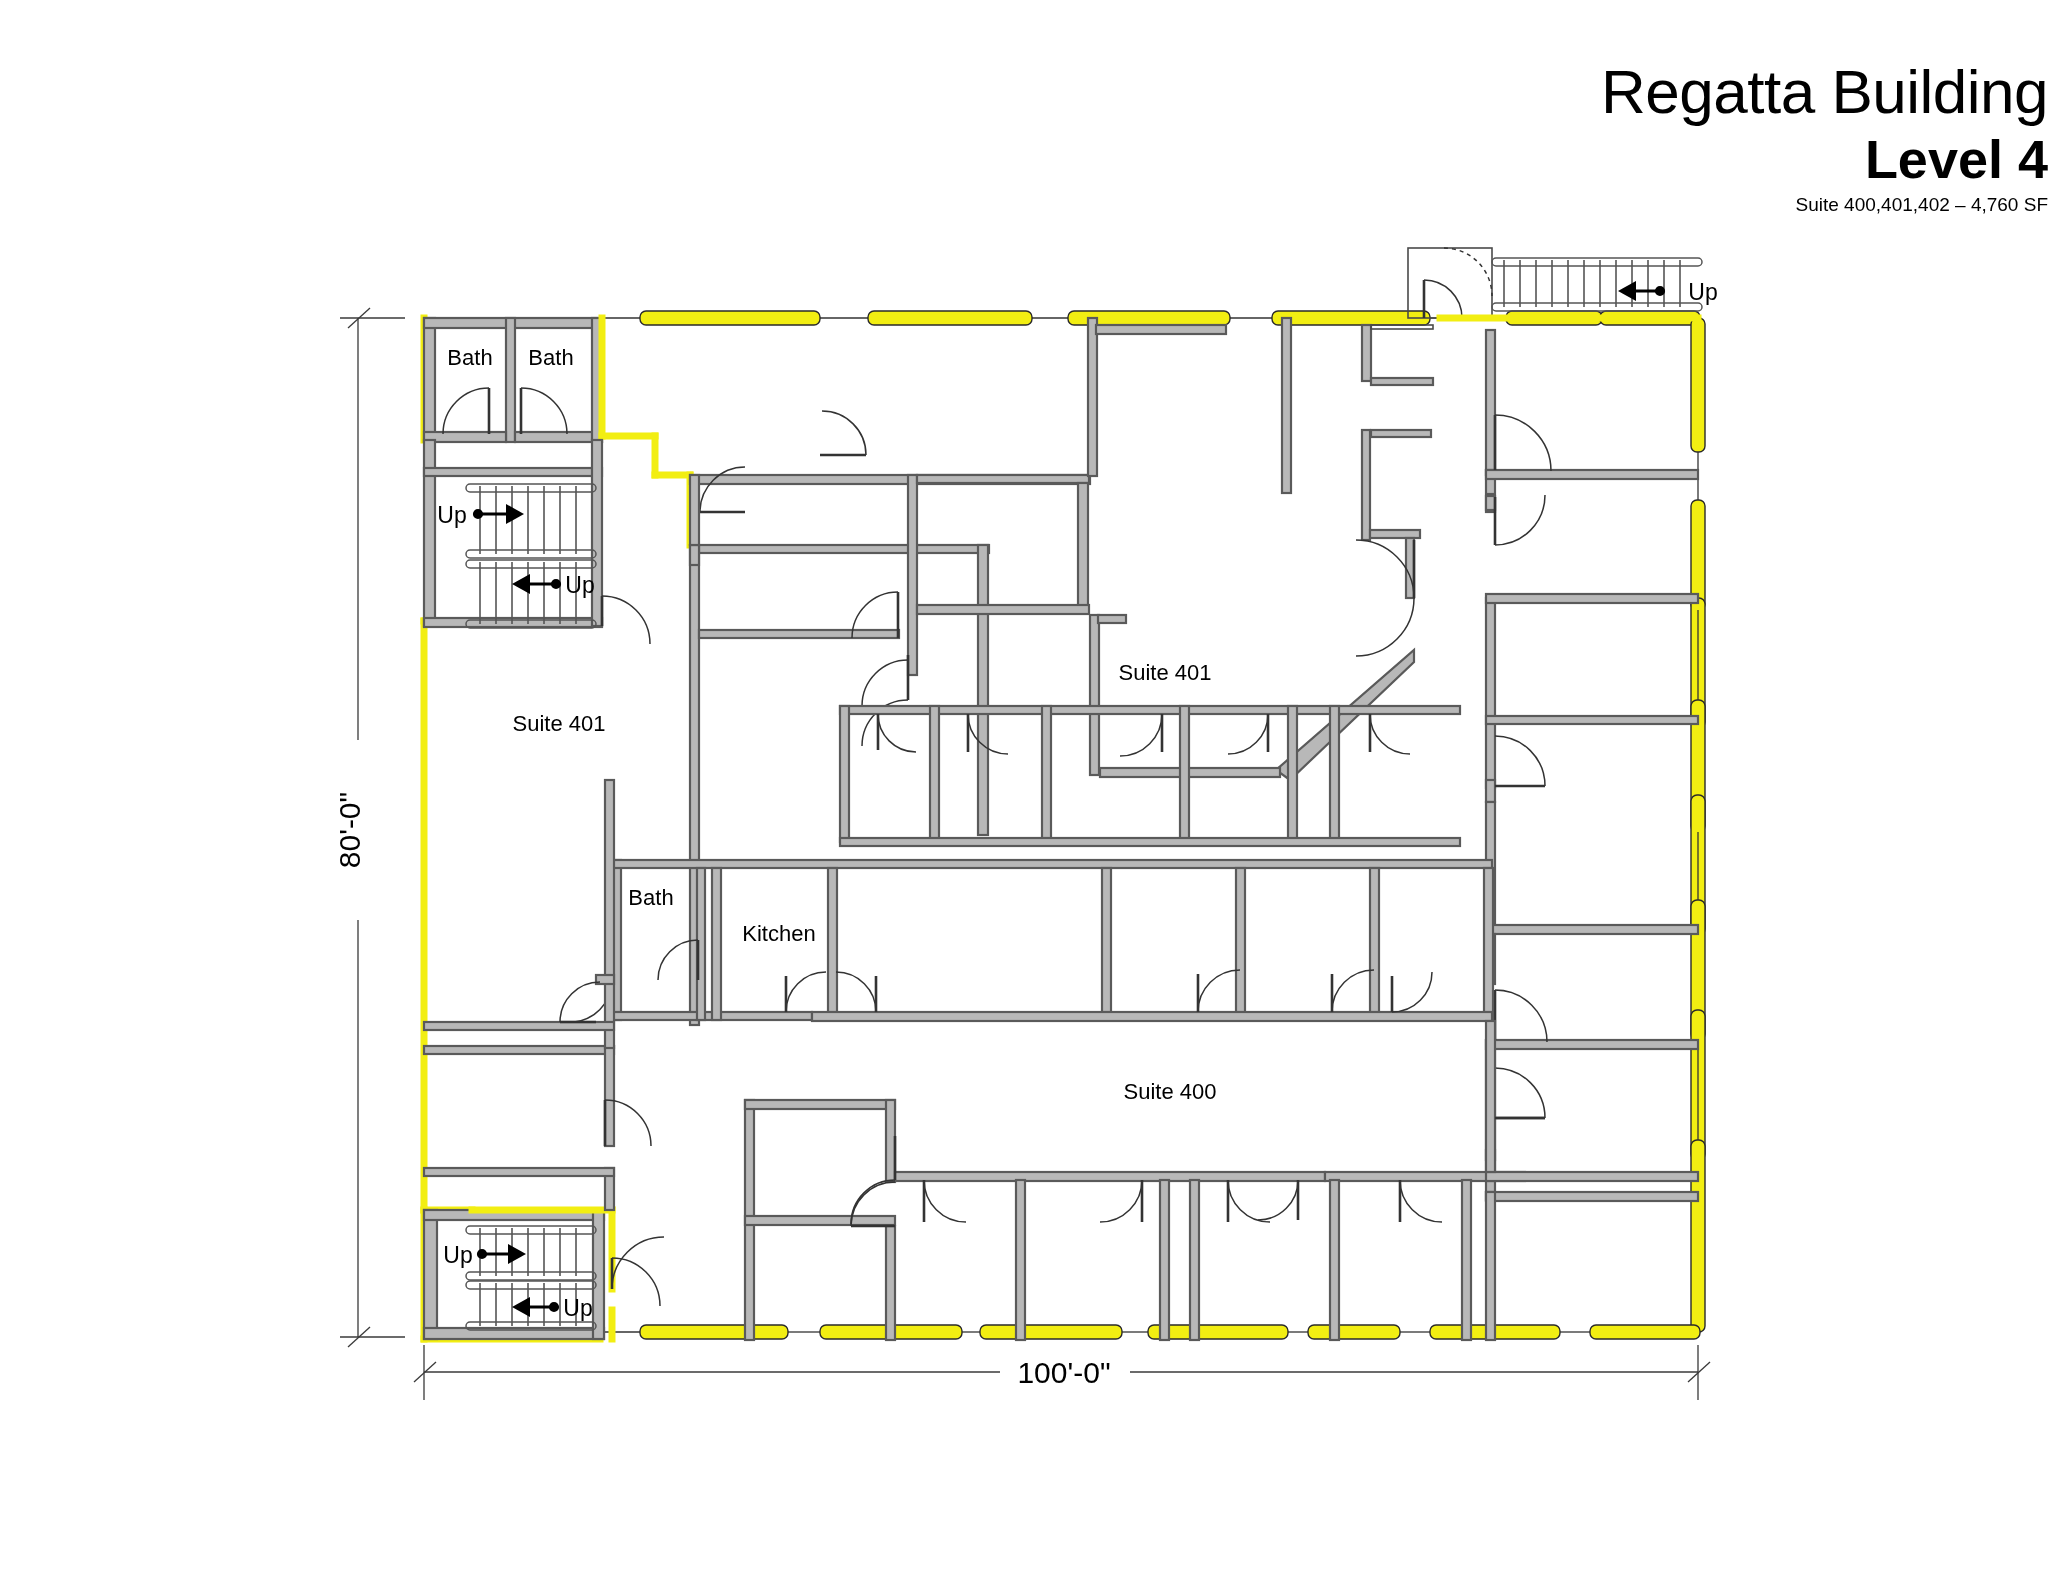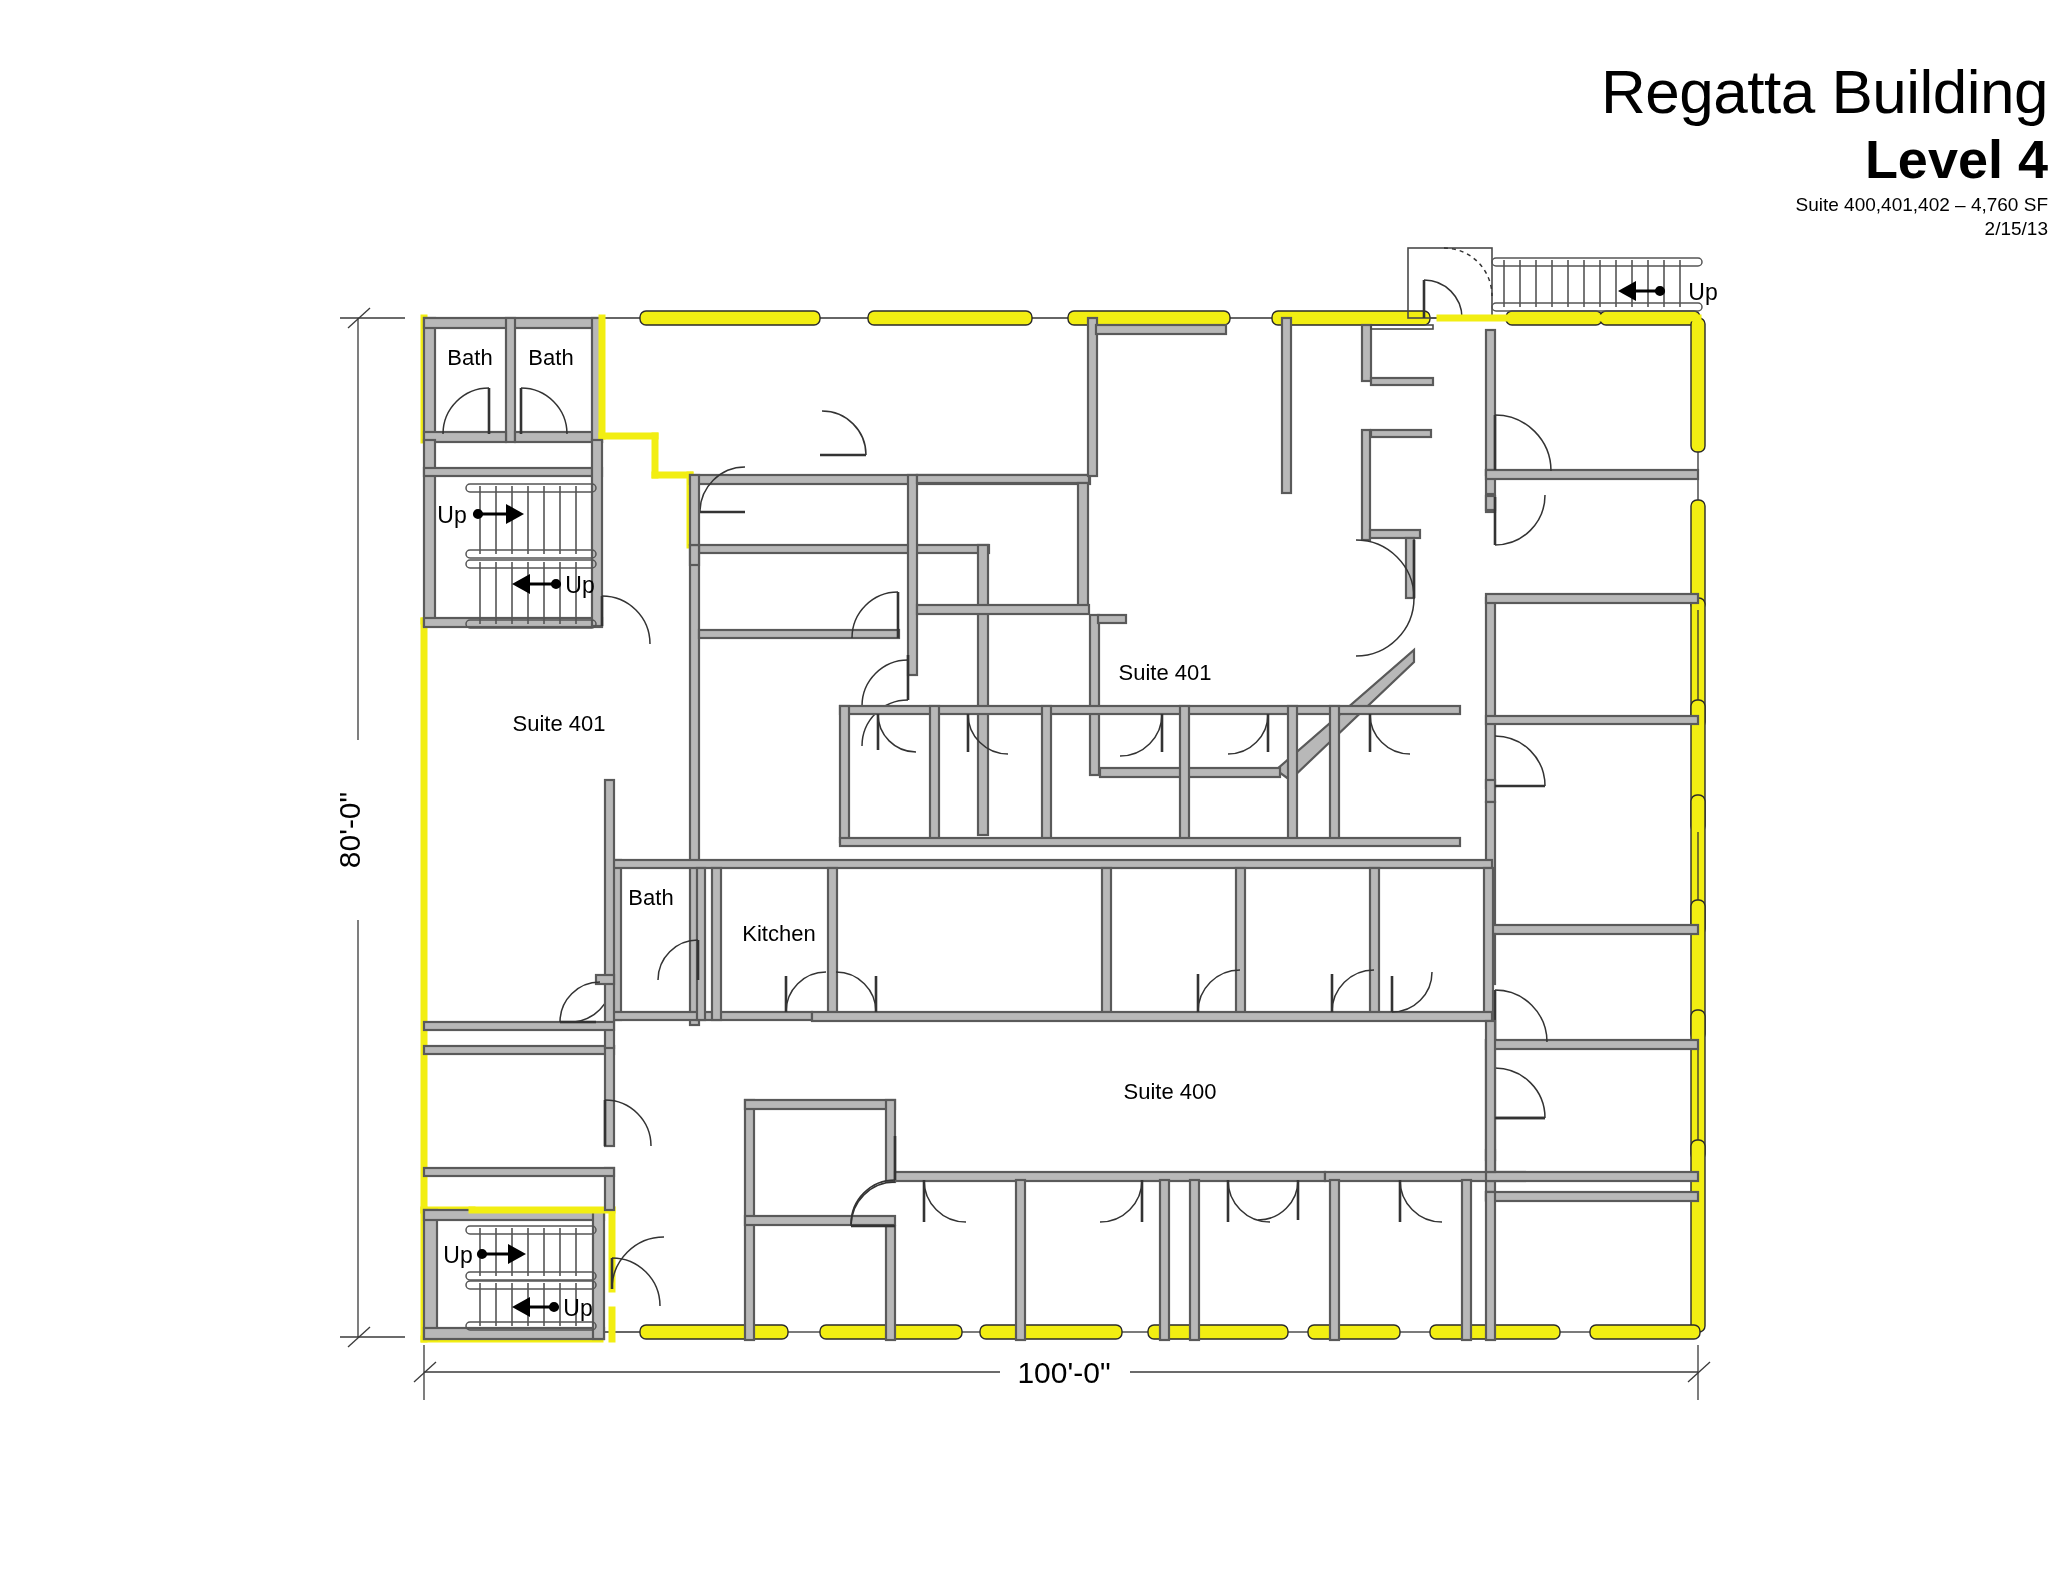--- a/index.html
+++ b/index.html
@@ -77,21 +77,20 @@
 </style>
 </head>
 <body>
 
 <div id="sheet">
 
   <div class="titleblock">
     <div class="t-main">Regatta Building</div>
     <div class="t-sub">Level 4</div>
     <div class="t-small">Suite 400,401,402 – 4,760 SF</div>
-    <div class="t-small2">2/15/13</div>
   </div>
 
   <svg id="plan" viewBox="0 0 2048 1583">
 
     <g>
       <line class="dim" x1="358" y1="318" x2="358" y2="1337"></line>
       <line class="dim" x1="340" y1="318" x2="405" y2="318"></line>
       <line class="dim" x1="340" y1="1337" x2="405" y2="1337"></line>
       <line class="dim" x1="348" y1="328" x2="370" y2="308"></line>
       <line class="dim" x1="348" y1="1347" x2="370" y2="1327"></line>

